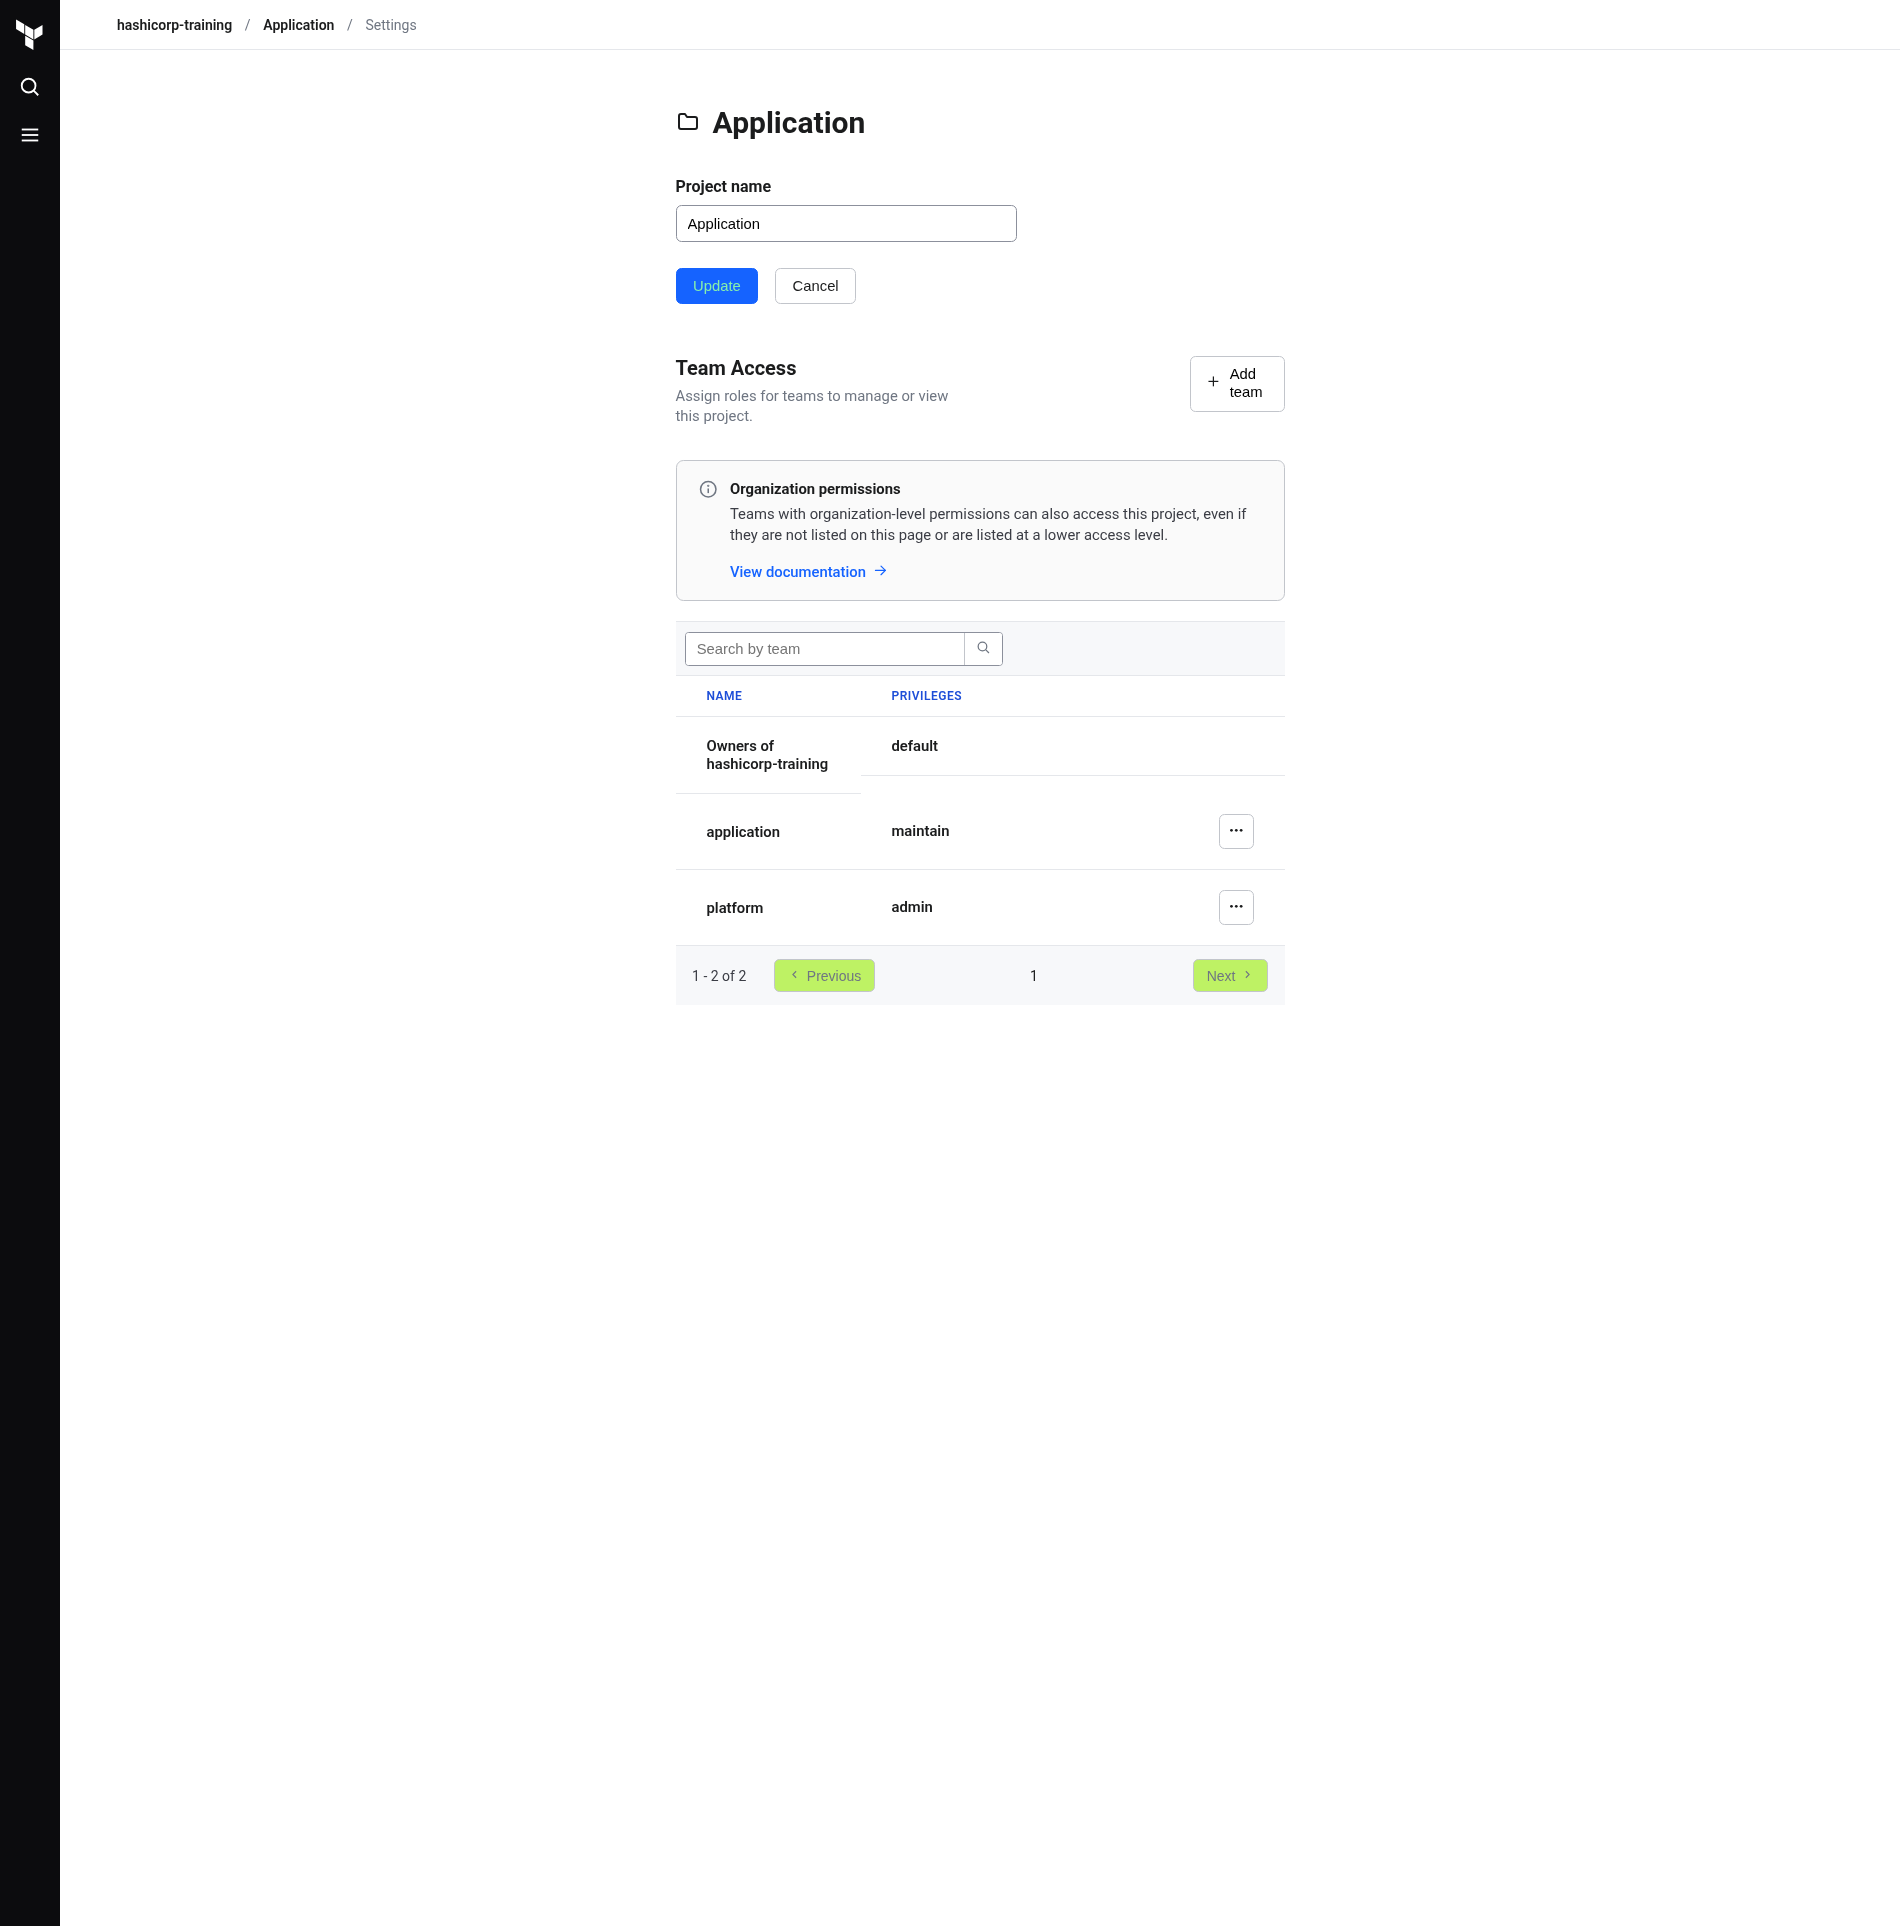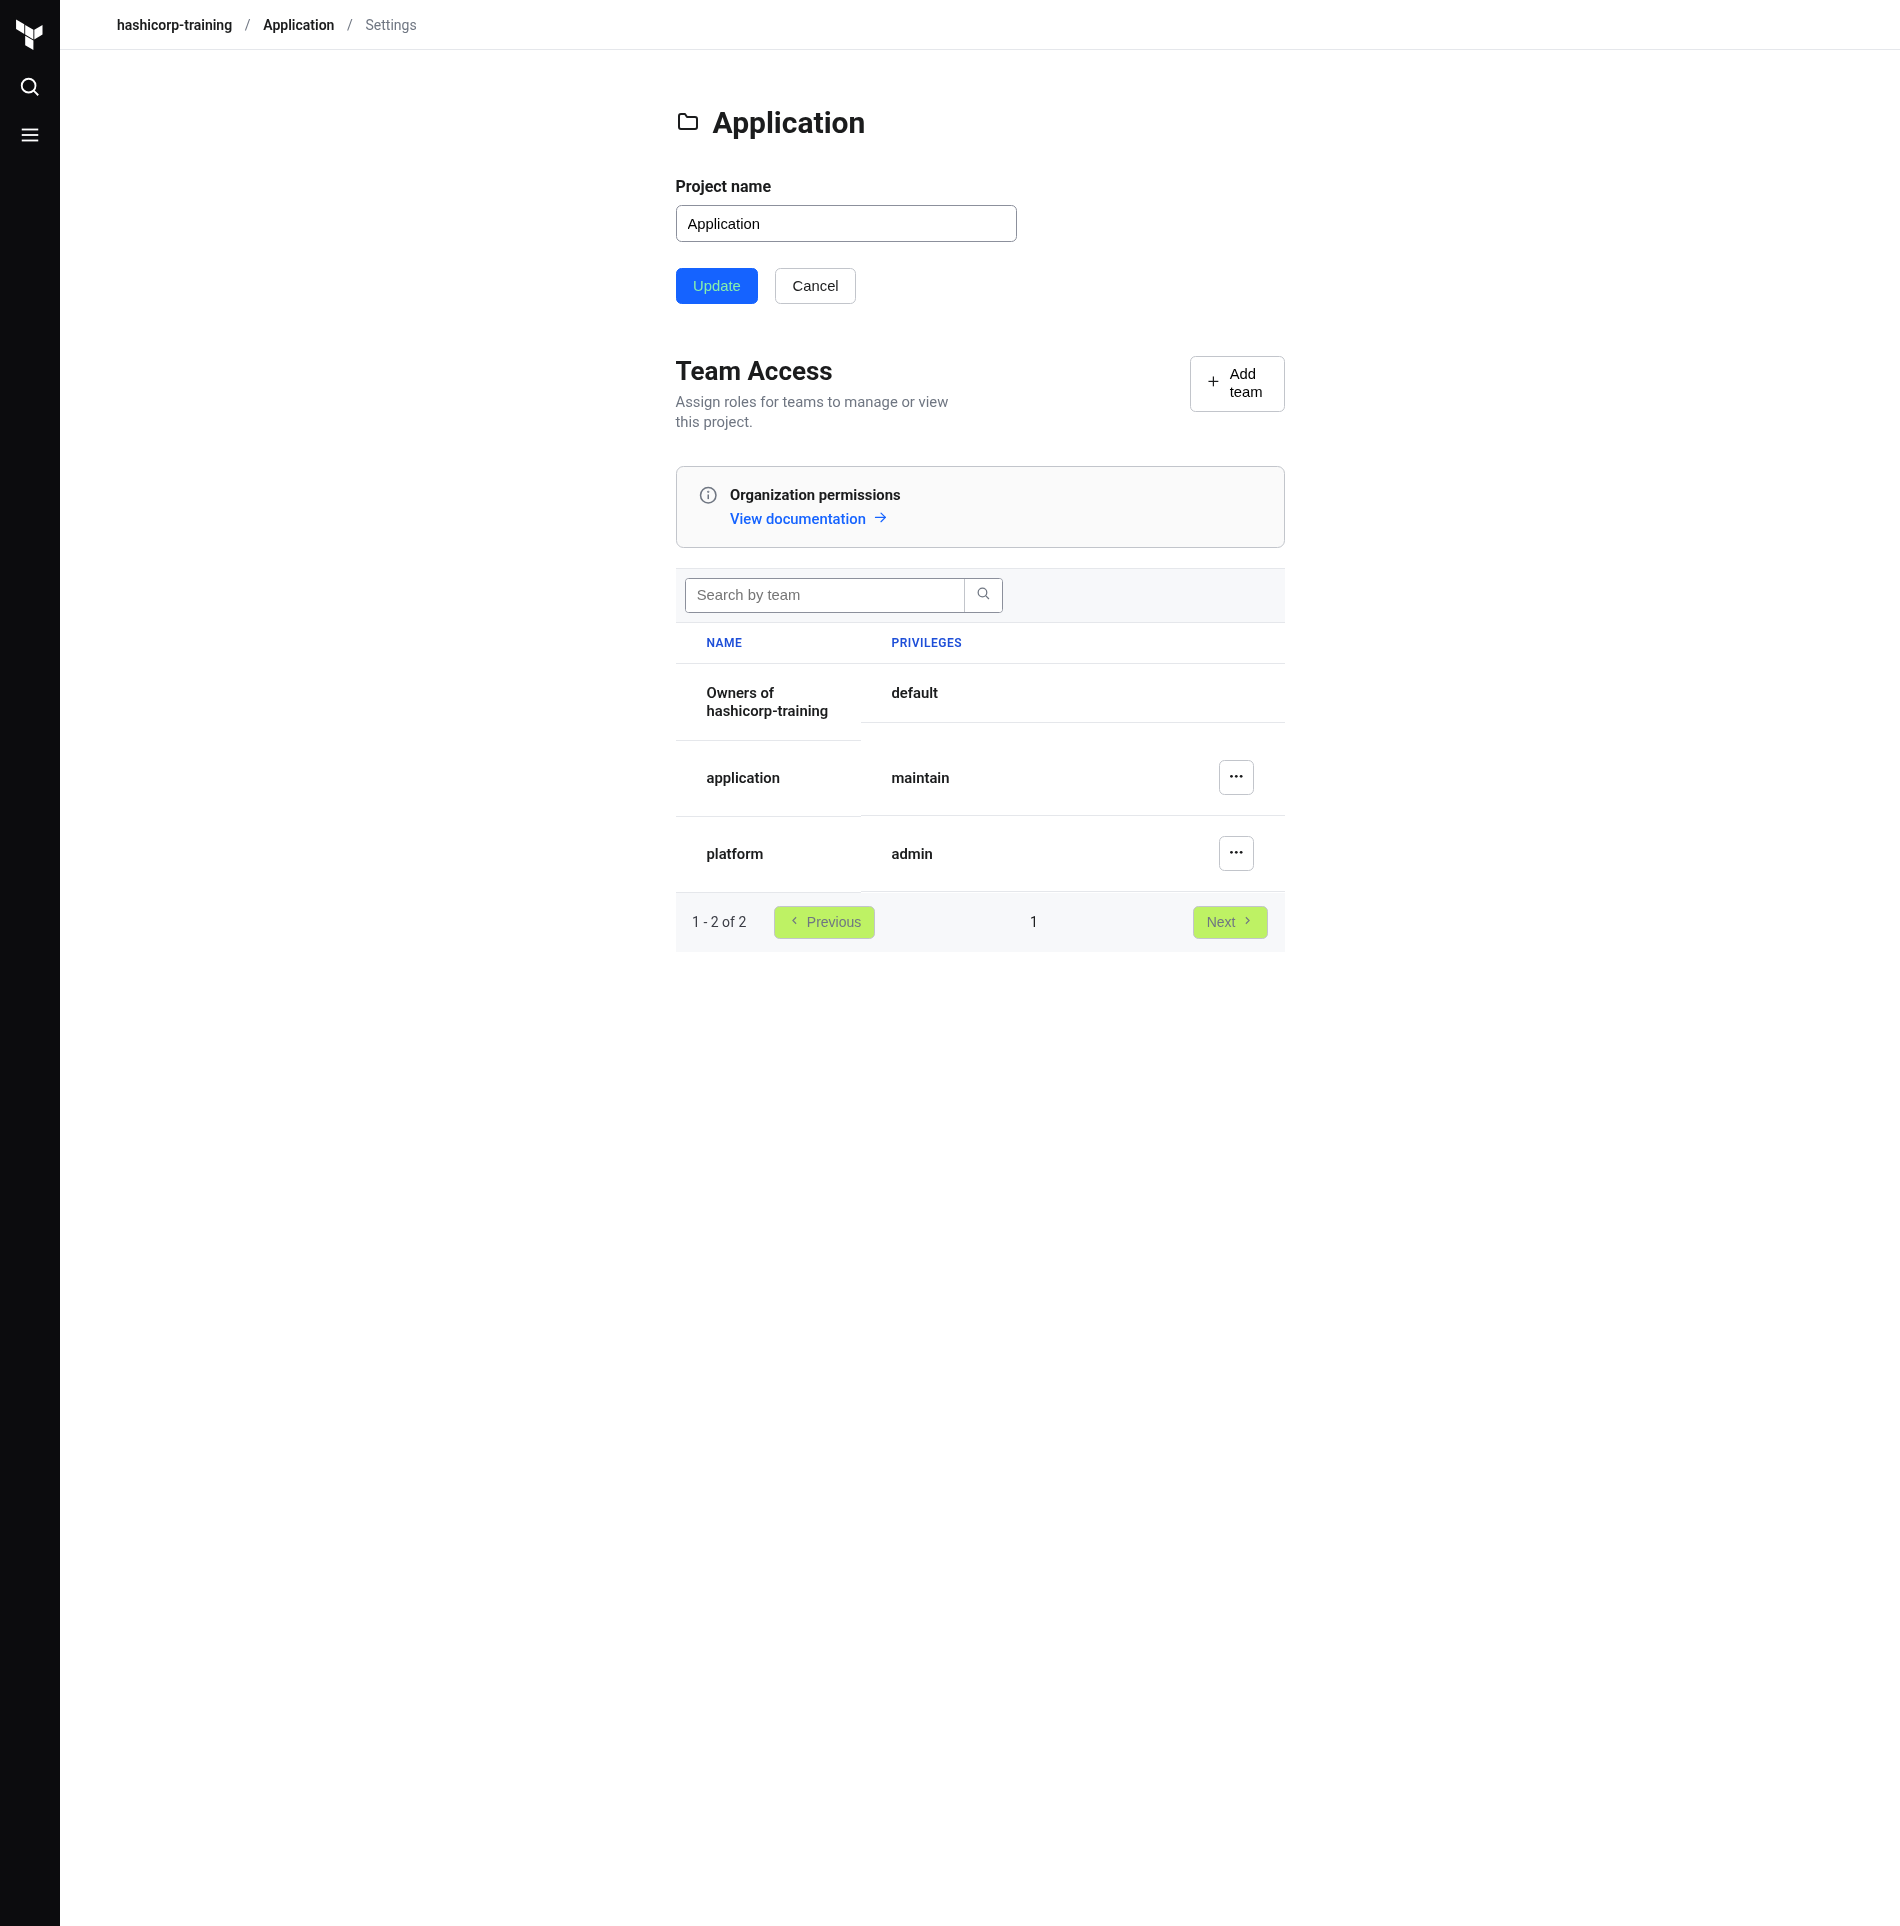--- a/index.html
+++ b/index.html
@@ -52,21 +52,21 @@
     border-radius: 5.5px;
     font-size: 14.8px;
     font-weight: 500;
     cursor: pointer;
     border: 0.9px solid transparent;
   }
   .btn-primary { background: #1563ff; color: #86efac; border-color: #1563ff; }
   .btn-secondary { background: #fff; color: #1b1c1d; border: 0.9px solid #c2c5cb; }
   .section-team { margin-top: 52px; }
   .team-header { display: flex; justify-content: space-between; align-items: flex-start; gap: 18.5px; }
-  .team-header h2 { font-size: 26px; font-weight: 700; margin-bottom: 5.5px; }
+  .team-header h2 { font-size: 20px; font-weight: 700; margin-bottom: 5.5px; }
   .team-header p { color: #6f7682; font-size: 14.8px; max-width: 277px; line-height: 1.4; }
   .add-team-btn {
     display: flex; align-items: center; gap: 9.2px;
     padding: 9.2px 14.8px;
     border: 0.9px solid #c2c5cb;
     border-radius: 5.5px;
     background: #fff;
     font-size: 14.8px;
     cursor: pointer;
     line-height: 1.2;
@@ -175,20 +175,21 @@
         <div class="info-box">
           <span>
             <svg width="18.5" height="18.5" viewBox="0 0 24 24" fill="none" stroke="#6f7682" stroke-width="2">
               <circle cx="12" cy="12" r="10"></circle>
               <line x1="12" y1="11" x2="12" y2="17"></line>
               <circle cx="12" cy="7.5" r="0.5" fill="#6f7682"></circle>
             </svg>
           </span>
           <div class="info-box-body">
             <h3>Organization permissions</h3>
+            <p>Teams with organization-level permissions can also access this project, even if they are not listed on this page or are listed at a lower access level.</p>
             <a href="#" class="doc-link">
               <span>View documentation</span>
               <span>
                 <svg width="14.8" height="14.8" viewBox="0 0 24 24" fill="none" stroke="#1563ff" stroke-width="2" stroke-linecap="round" stroke-linejoin="round">
                   <line x1="4" y1="12" x2="20" y2="12"></line>
                     <polyline points="13 5 20 12 13 19"></polyline>
                 </svg>
               </span>
             </a>
           </div>

